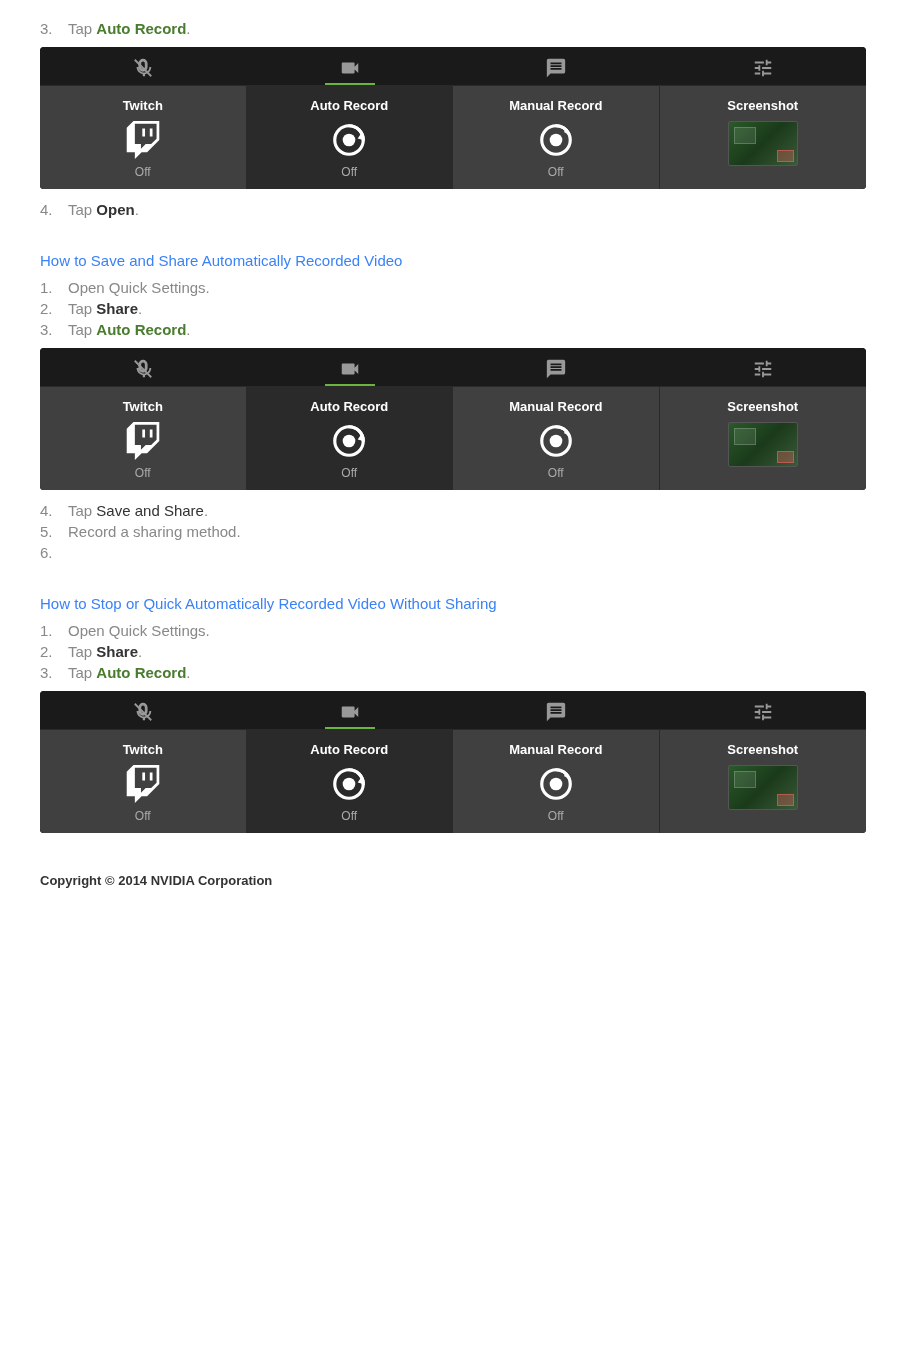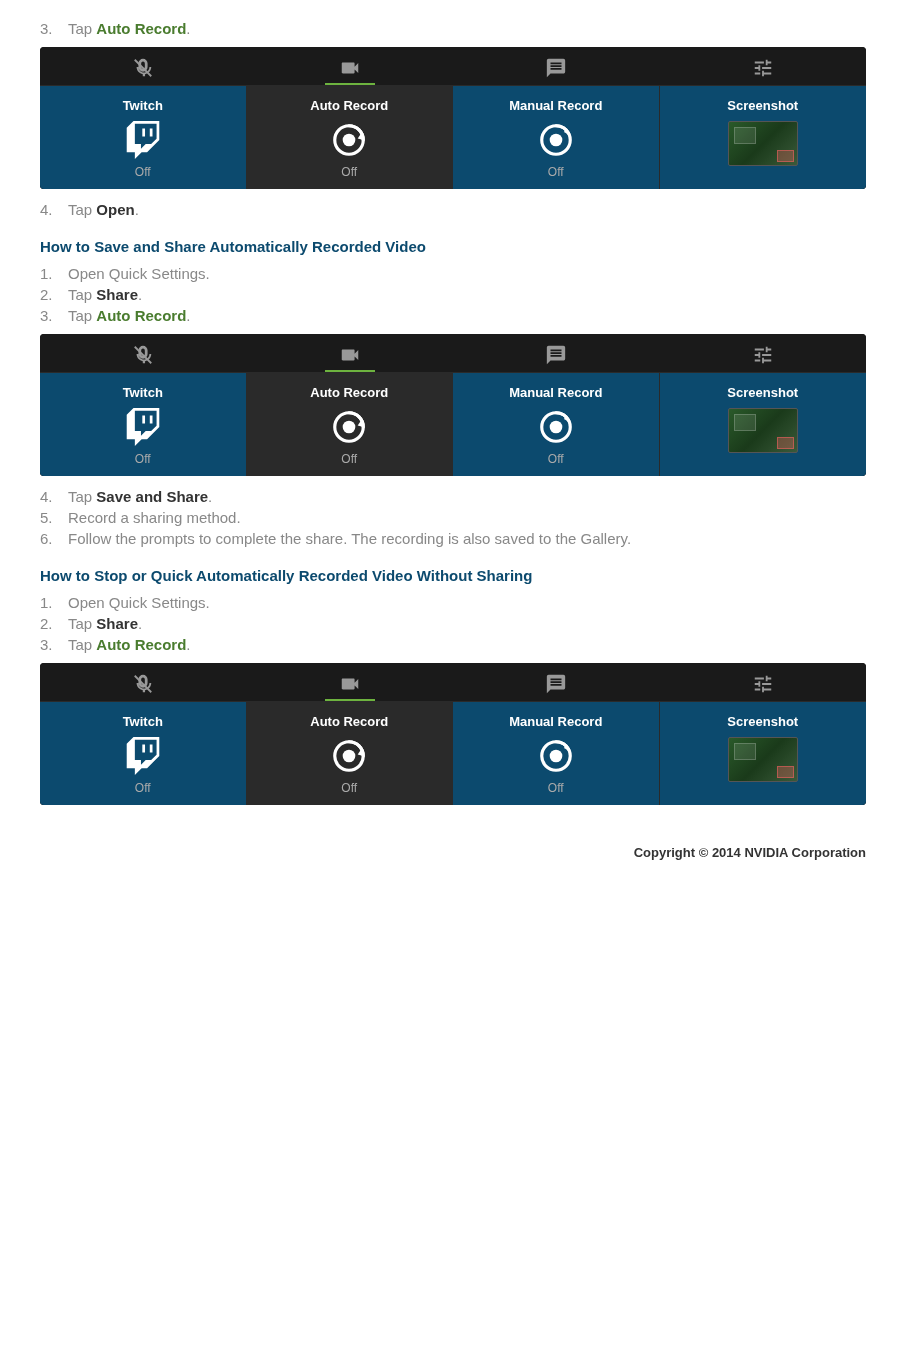--- a/index.html
+++ b/index.html
@@ -6,24 +6,24 @@
     body {
       font-family: Arial, sans-serif;
       font-size: 15px;
       color: #333;
       background: #fff;
       padding: 20px 40px 40px 40px;
       max-width: 906px;
     }
 
     .section-heading {
-      font-weight: bold;
+      font-weight: normal;
       font-size: 15px;
-      color: #0c4a6e;
-      margin: 20px 0 10px 0;
+      color: #3b82f6;
+      margin: 34px 0 10px 0;
     }
 
     
     .ui-panel {
       background: #1a1a1a;
       border-radius: 4px;
       padding: 0;
       margin: 10px 0 12px 0;
       overflow: hidden;
       width: 100%;
@@ -64,21 +64,21 @@
     }
 
     .panel-item {
       width: 25%;
       display: flex;
       flex-direction: column;
       align-items: center;
       padding: 12px 8px 10px 8px;
       color: #fff;
       border-right: 1px solid #2a2a2a;
-      background: #0c4a6e;
+      background: #404040;
     }
 
     .panel-item.active {
       background: #2a2a2a;
     }
 
     .panel-item:last-child {
       border-right: none;
     }
 
@@ -131,21 +131,20 @@
       position: absolute;
       bottom: 3px;
       right: 3px;
       width: 15px;
       height: 10px;
       background: rgba(255,100,100,0.3);
       border: 1px solid rgba(255,100,100,0.5);
     }
 
     .copyright {
-      text-align: right;
       font-weight: bold;
       font-size: 13px;
       color: #333;
       margin-top: 40px;
     }
 
     
     svg.icon-twitch {
       width: 38px;
       height: 38px;
@@ -331,29 +330,28 @@
         <div class="screenshot-thumb"></div>
       </div>
       <span class="item-status"></span>
     </div>
   </div>
 </div>
 
 <ol start="4" style="list-style:none; padding-left:0; margin-bottom:14px;">
   <li style="display:flex; align-items:baseline; color:#888; margin-bottom:4px;">
     <span style="min-width:28px;">4.</span>
-    <span> Tap <strong style="color:#333; font-weight:bold;">Save and Share</strong>.</span>
+    <span> Tap <strong style="color:#333; font-weight:normal;">Save and Share</strong>.</span>
   </li>
   <li style="display:flex; align-items:baseline; color:#888; margin-bottom:4px;">
     <span style="min-width:28px;">5.</span>
     <span>Record a sharing method.</span>
   </li>
   <li style="display:flex; align-items:baseline; color:#888; margin-bottom:4px;">
     <span style="min-width:28px;">6.</span>
-    <span>Follow the prompts to complete the share. The recording is also saved to the Gallery.</span>
   </li>
 </ol>
 
 <div class="section-heading">How to Stop or Quick Automatically Recorded Video Without Sharing</div>
 
 <ol style="list-style:none; padding-left:0; margin-bottom:6px;">
   <li style="display:flex; align-items:baseline; color:#888; margin-bottom:4px;">
     <span style="min-width:28px;">1.</span>
     <span>Open Quick Settings.</span>
   </li>

